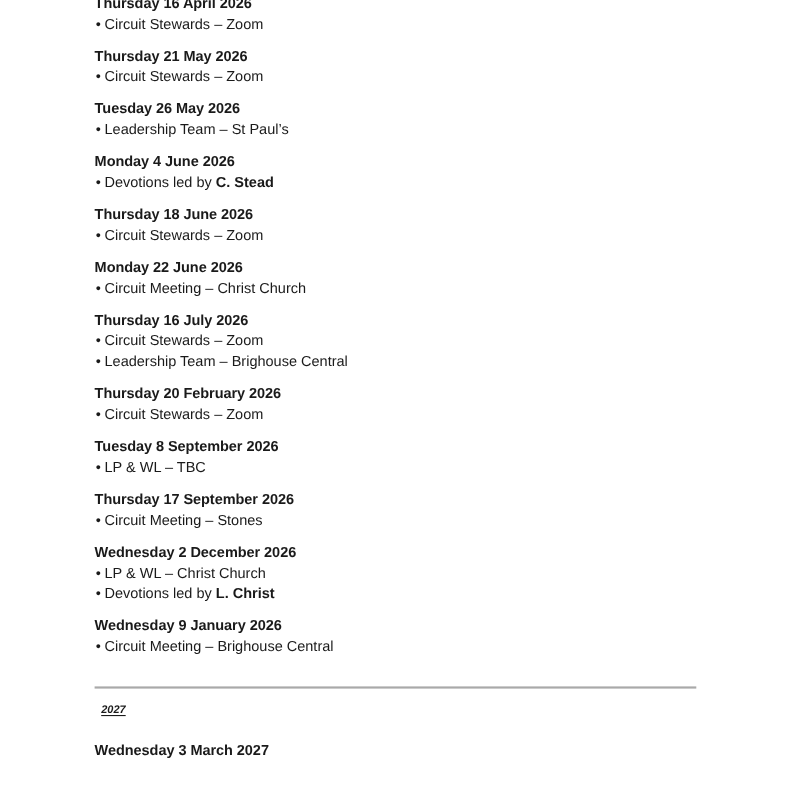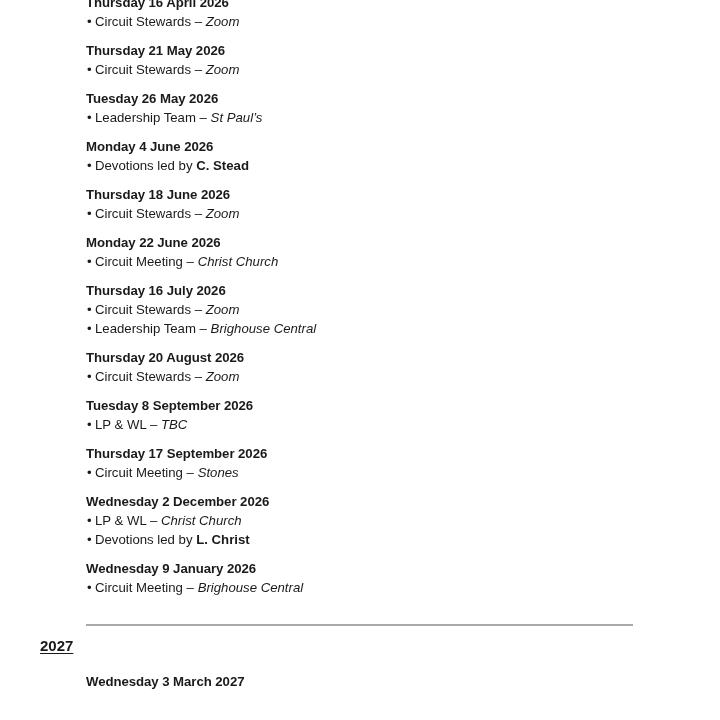--- a/index.html
+++ b/index.html
@@ -43,21 +43,20 @@
     font-size: 13.2px;
     line-height: 19px;
     font-weight: normal;
     white-space: nowrap;
   }
   .entry .bullet {
     display: inline-block;
     width: 8px;
   }
   .entry .loc {
-    font-style: italic;
   }
   .entry .person {
     font-weight: bold;
   }
 
   .divider {
     margin: 0;
     position: relative;
     height: 19px;
   }
@@ -66,25 +65,26 @@
     left: 86px;
     top: 9px;
     width: 547px;
     height: 0;
     border: 0;
     border-top: 2px solid #a9a9a9;
   }
 
   .year-heading {
     margin: 0;
-    padding: 0 0 0 40px;
-    font-size: 15px;
+    padding: 0 0 0 92px;
+    font-size: 10px;
     line-height: 19px;
     font-weight: bold;
     white-space: nowrap;
+    font-style: italic;
   }
   .year-heading span {
     text-decoration: underline;
     text-underline-offset: 2px;
   }
 
   .spacer-sm { height: 10px; }
   .spacer-md { height: 17px; }
 </style>
 </head>
@@ -114,21 +114,21 @@
     <div class="group">
       <div class="date-heading">Monday 22 June 2026</div>
       <div class="entry"><span class="bullet">•</span><span>Circuit Meeting</span><span> – </span><span class="loc">Christ Church</span></div>
     </div>
     <div class="group">
       <div class="date-heading">Thursday 16 July 2026</div>
       <div class="entry"><span class="bullet">•</span><span>Circuit Stewards</span><span> – </span><span class="loc">Zoom</span></div>
       <div class="entry"><span class="bullet">•</span><span>Leadership Team</span><span> – </span><span class="loc">Brighouse Central</span></div>
     </div>
     <div class="group">
-      <div class="date-heading">Thursday 20 August 2026</div>
+      <div class="date-heading">Thursday 20 February 2026</div>
       <div class="entry"><span class="bullet">•</span><span>Circuit Stewards</span><span> – </span><span class="loc">Zoom</span></div>
     </div>
     <div class="group">
       <div class="date-heading">Tuesday 8 September 2026</div>
       <div class="entry"><span class="bullet">•</span><span>LP &amp; WL</span><span> – </span><span class="loc">TBC</span></div>
     </div>
     <div class="group">
       <div class="date-heading">Thursday 17 September 2026</div>
       <div class="entry"><span class="bullet">•</span><span>Circuit Meeting</span><span> – </span><span class="loc">Stones</span></div>
     </div>

